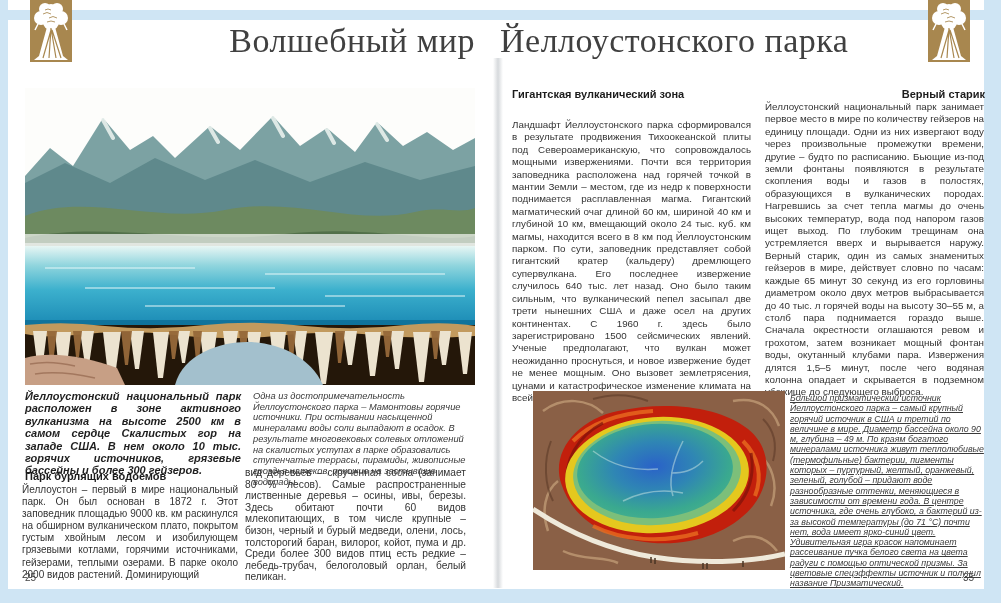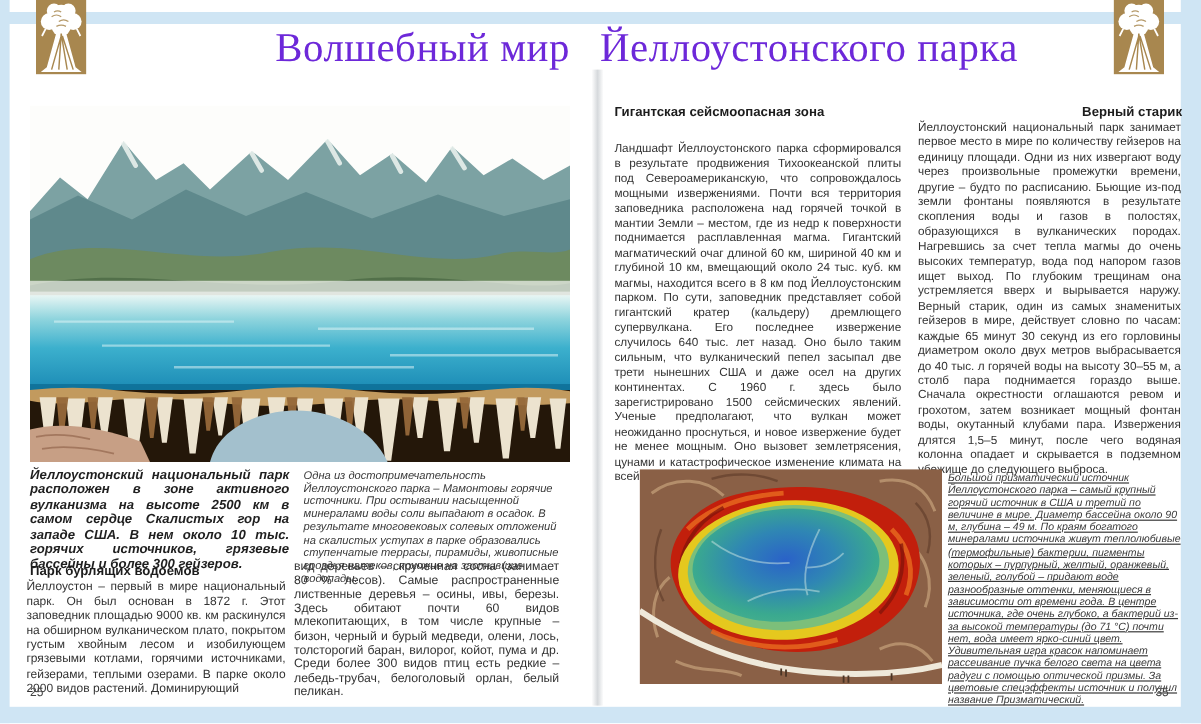--- a/index.html
+++ b/index.html
@@ -16,21 +16,21 @@
   .frame-bottom { left:0; top:589px; width:1001px; height:14px; }
 
   .corner-icon { position:absolute; top:0; width:42px; height:62px; }
   .corner-icon svg { display:block; width:100%; height:100%; }
   .corner-icon.left  { left:30px; }
   .corner-icon.right { left:928px; }
 
   .title {
     position:absolute; top:22px; height:46px;
     font-family:"Liberation Serif", serif; font-weight:500;
-    font-size:34px; color:#6d28d9; letter-spacing:0.5px; white-space:nowrap;
+    font-size:34px; color:#404040; letter-spacing:0.5px; white-space:nowrap;
   }
   .title-left  { left:25px;  width:450px; text-align:right; }
   .title-right { left:500px; width:450px; text-align:left; }
 
   .art { position:absolute; }
   .art svg { display:block; width:100%; height:100%; }
   .art-mammoth   { left:25px;  top:88px;  width:450px; height:297px; }
   .art-prismatic { left:533px; top:391px; width:252px; height:179px; }
 
   .lead {
@@ -190,21 +190,21 @@
     </svg>
   </div>
 
   <p class="lead">Йеллоустонский национальный парк расположен в зоне активного вулканизма на высоте 2500 км в самом сердце Скалистых гор на западе США. В нем около 10 тыс. горячих источников, грязевые бассейны и более 300 гейзеров.</p>
   <p class="caption cap-mammoth">Одна из достопримечательность Йеллоустонского парка – Мамонтовы горячие источники. При остывании насыщенной минералами воды соли выпадают в осадок. В результате многовековых солевых отложений на скалистых уступах в парке образовались ступенчатые террасы, пирамиды, живописные гроздья натеков, похожие на застывшие водопады.</p>
   <h2 class="heading h-park">Парк бурлящих водоемов</h2>
   <p class="body b-l1">Йеллоустон – первый в мире национальный парк. Он был основан в 1872 г. Этот заповедник площадью 9000 кв. км раскинулся на обширном вулканическом плато, покрытом густым хвойным лесом и изобилующем грязевыми котлами, горячими источниками, гейзерами, теплыми озерами. В парке около 2000 видов растений. Доминирующий</p>
   <p class="body b-l2">вид деревьев – скрученная сосна (занимает 80 % лесов). Самые распространенные лиственные деревья – осины, ивы, березы. Здесь обитают почти 60 видов млекопитающих, в том числе крупные – бизон, черный и бурый медведи, олени, лось, толсторогий баран, вилорог, койот, пума и др. Среди более 300 видов птиц есть редкие – лебедь-трубач, белоголовый орлан, белый пеликан.</p>
   <div class="pagenum pn-left">25</div>
 
-  <h2 class="heading h-seismic">Гигантская сейсмоопасная зона</h2>
+  <h2 class="heading h-seismic">Гигантская вулканический зона</h2>
   <p class="body b-r1">Ландшафт Йеллоустонского парка сформировался в результате продвижения Тихоокеанской плиты под Североамериканскую, что сопровождалось мощными извержениями. Почти вся территория заповедника расположена над горячей точкой в мантии Земли – местом, где из недр к поверхности поднимается расплавленная магма. Гигантский магматический очаг длиной 60 км, шириной 40 км и глубиной 10 км, вмещающий около 24 тыс. куб. км магмы, находится всего в 8 км под Йеллоустонским парком. По сути, заповедник представляет собой гигантский кратер (кальдеру) дремлющего супервулкана. Его последнее извержение случилось 640 тыс. лет назад. Оно было таким сильным, что вулканический пепел засыпал две трети нынешних США и даже осел на других континентах. С 1960 г. здесь было зарегистрировано 1500 сейсмических явлений. Ученые предполагают, что вулкан может неожиданно проснуться, и новое извержение будет не менее мощным. Оно вызовет землетрясения, цунами и катастрофическое изменение климата на всей планете.</p>
   <h2 class="heading h-oldman">Верный старик</h2>
   <p class="body b-r2">Йеллоустонский национальный парк занимает первое место в мире по количеству гейзеров на единицу площади. Одни из них извергают воду через произвольные промежутки времени, другие – будто по расписанию. Бьющие из-под земли фонтаны появляются в результате скопления воды и газов в полостях, образующихся в вулканических породах. Нагревшись за счет тепла магмы до очень высоких температур, вода под напором газов ищет выход. По глубоким трещинам она устремляется вверх и вырывается наружу. Верный старик, один из самых знаменитых гейзеров в мире, действует словно по часам: каждые 65 минут 30 секунд из его горловины диаметром около двух метров выбрасывается до 40 тыс. л горячей воды на высоту 30–55 м, а столб пара поднимается гораздо выше. Сначала окрестности оглашаются ревом и грохотом, затем возникает мощный фонтан воды, окутанный клубами пара. Извержения длятся 1,5–5 минут, после чего водяная колонна опадает и скрывается в подземном убежище до следующего выброса.</p>
 
   <div class="art art-prismatic">
     <svg viewBox="0 0 252 179" xmlns="http://www.w3.org/2000/svg" preserveAspectRatio="none">
       <defs>
         <radialGradient id="poolG" cx="0.5" cy="0.45" r="0.75">
           <stop offset="0" stop-color="#2a62c8"></stop>
           <stop offset="0.35" stop-color="#2f86b4"></stop>

